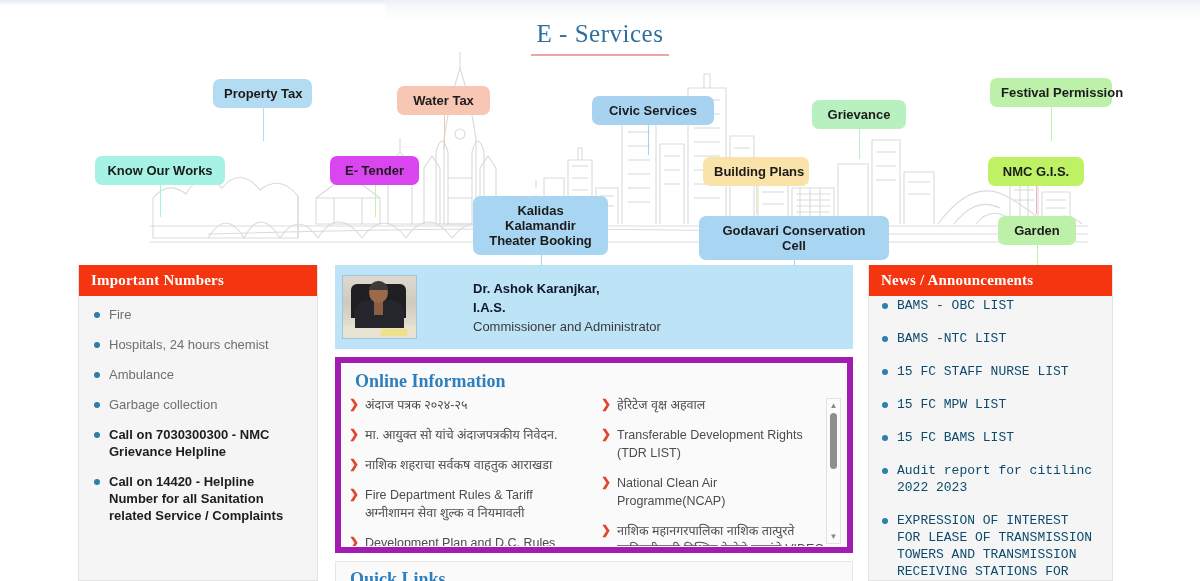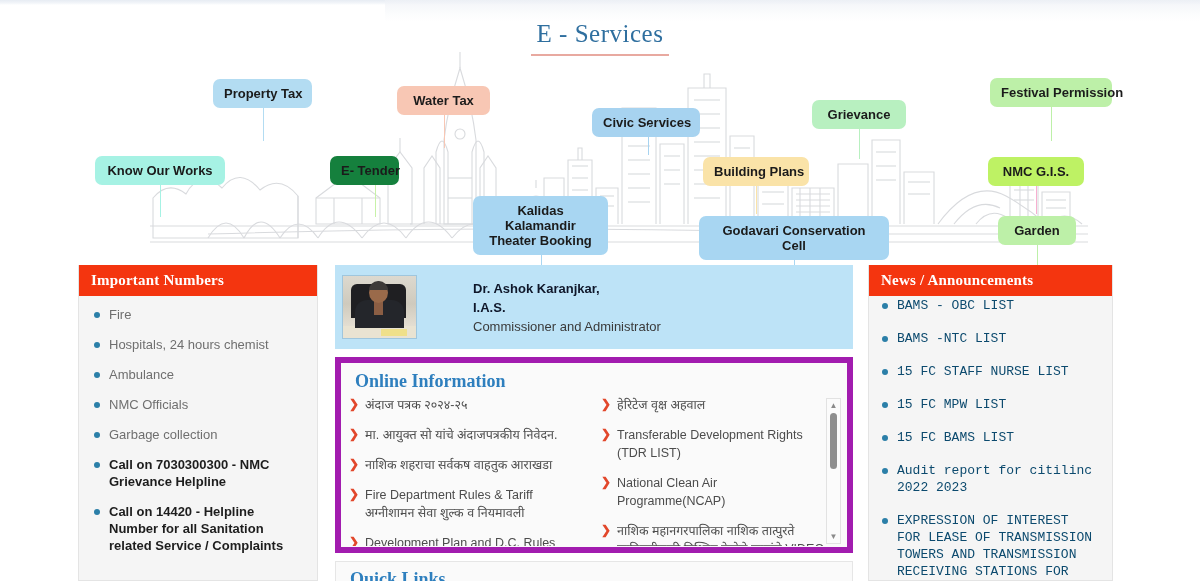--- a/index.html
+++ b/index.html
@@ -241,29 +241,29 @@
       <path d="M2 178 L940 178"></path>
       <path d="M60 186 Q400 176 700 186 L940 186"></path>
       <path d="M2 194 L940 194"></path>
     </g>
   </svg>
   <div id="tag-host">
       <div class="tag" style="background: rgb(179, 220, 242); left: 213px; top: 31px; width: 99px;">Property Tax</div>
       <div class="stem" style="background: rgb(179, 220, 242); left: 262.5px; top: 60px; height: 33px;"></div>
       <div class="tag" style="background: rgb(248, 199, 180); left: 397px; top: 38px; width: 93px;">Water Tax</div>
       <div class="stem" style="background: rgb(248, 199, 180); left: 443.5px; top: 67px; height: 33px;"></div>
-      <div class="tag" style="background: rgb(167, 211, 240); left: 592px; top: 48px; width: 108px; margin-top: 12px;">Civic Services</div>
+      <div class="tag" style="background: rgb(167, 211, 240); left: 592px; top: 48px; width: 122px;">Civic Services</div>
       <div class="stem" style="background: rgb(167, 211, 240); left: 648px; top: 77px; height: 30px;"></div>
       <div class="tag" style="background: rgb(184, 240, 192); left: 812px; top: 52px; width: 94px;">Grievance</div>
       <div class="stem" style="background: rgb(184, 240, 192); left: 859px; top: 81px; height: 30px;"></div>
       <div class="tag" style="background: rgb(189, 240, 168); left: 990px; top: 30px; width: 122px;">Festival Permission</div>
       <div class="stem" style="background: rgb(189, 240, 168); left: 1051px; top: 59px; height: 34px;"></div>
       <div class="tag two-line" style="background: rgb(166, 242, 228); left: 95px; top: 108px; width: 130px;">Know Our Works</div>
       <div class="stem" style="background: rgb(166, 242, 228); left: 160px; top: 137px; height: 32px;"></div>
-      <div class="tag" style="background: #15803d; left: 330px; top: 108px; width: 69px;">E- Tender</div>
+      <div class="tag" style="background: #d946ef; left: 330px; top: 108px; width: 89px;">E- Tender</div>
       <div class="stem" style="background: rgb(199, 242, 168); left: 374.5px; top: 137px; height: 32px;"></div>
       <div class="tag" style="background: rgb(250, 227, 168); left: 703px; top: 109px; width: 106px;">Building Plans</div>
       <div class="stem" style="background: rgb(250, 227, 168); left: 756px; top: 138px; height: 28px;"></div>
       <div class="tag" style="background: #bef264; left: 988px; top: 109px; width: 96px;">NMC G.I.S.</div>
       <div class="stem" style="background: rgb(247, 175, 208); left: 1036px; top: 138px; height: 28px;"></div>
       <div class="tag two-line" style="background: rgb(168, 214, 242); left: 473px; top: 148px; width: 135px;">Kalidas Kalamandir Theater Booking</div>
       <div class="stem" style="background: rgb(168, 214, 242); left: 540.5px; top: 207px; height: 24px;"></div>
       <div class="tag two-line" style="background: rgb(168, 214, 242); left: 699px; top: 168px; width: 190px;">Godavari Conservation Cell</div>
       <div class="stem" style="background: rgb(168, 214, 242); left: 794px; top: 212px; height: 22px;"></div>
       <div class="tag" style="background: rgb(189, 240, 168); left: 998px; top: 168px; width: 78px;">Garden</div>
@@ -271,21 +271,20 @@
     </div>
 </div>
 
 <div class="col-left">
   <div class="panel-head">Important Numbers</div>
   <div class="panel-body">
     <ul class="dot-list" id="important-numbers-list">
         <li>Fire</li>
         <li>Hospitals, 24 hours chemist</li>
         <li>Ambulance</li>
-        <li>NMC Officials</li>
         <li>Garbage collection</li>
         <li class="bold">Call on 7030300300 - NMC Grievance Helpline</li>
         <li class="bold">Call on 14420 - Helpline Number for all Sanitation related Service / Complaints</li>
       </ul>
   </div>
 </div>
 
 <div class="col-mid">
 
   <div class="commissioner">

